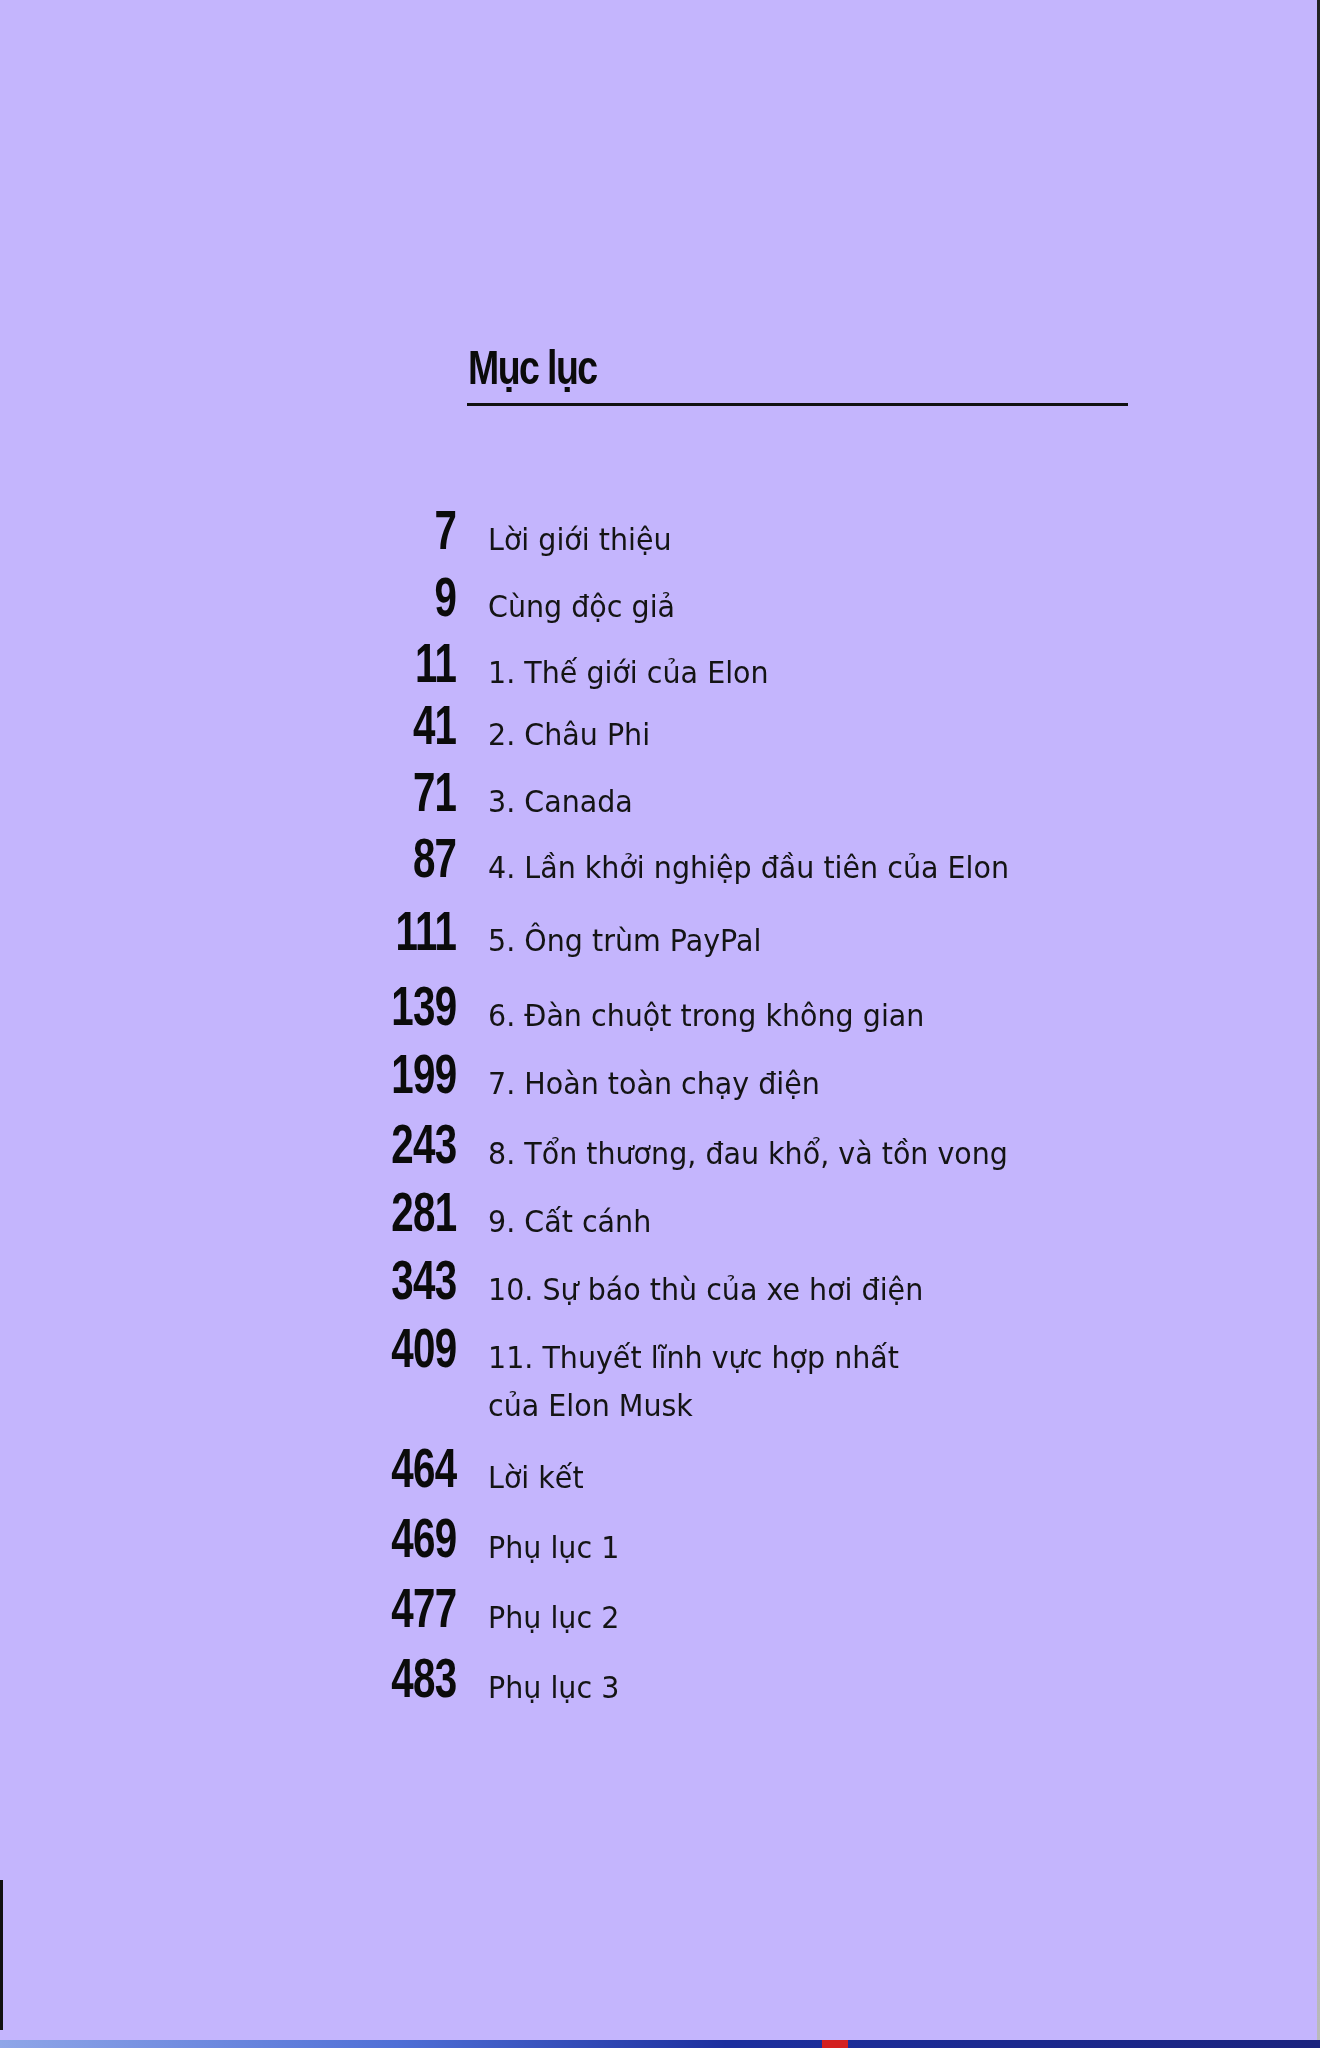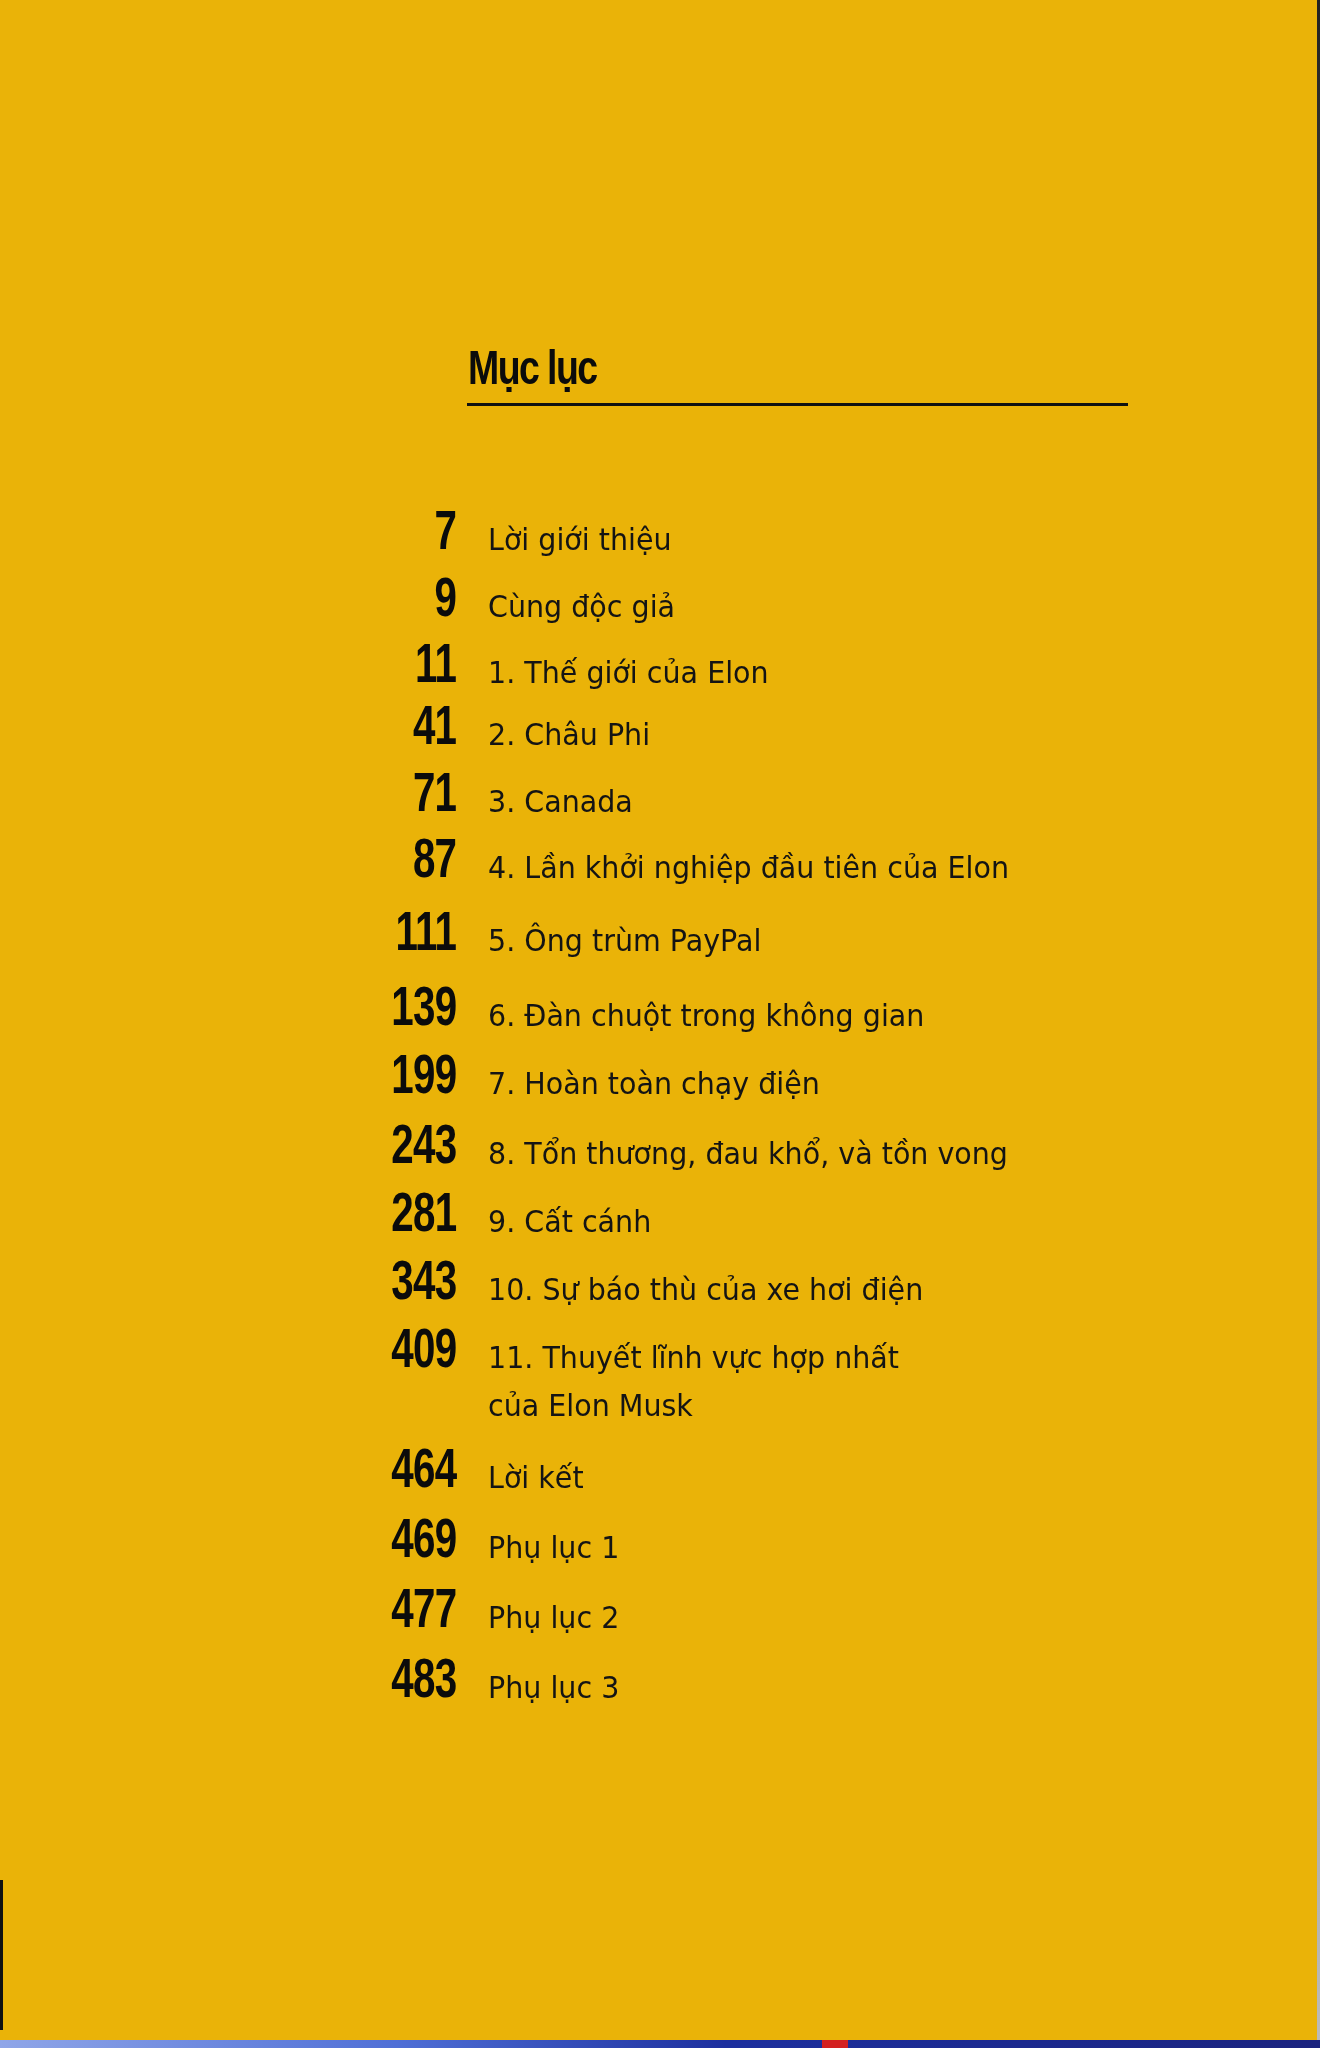--- a/index.html
+++ b/index.html
@@ -7,21 +7,21 @@
       padding: 0;
       width: 1320px;
       height: 2048px;
       overflow: hidden;
       background: #ffffff;
     }
     .page {
       position: relative;
       width: 1320px;
       height: 2048px;
-      background: #eab308;
+      background: #c4b5fd;
       overflow: hidden;
     }
     .left-edge {
       position: absolute;
       left: 0;
       top: 1880px;
       width: 3px;
       height: 150px;
       background: #111;
     }

